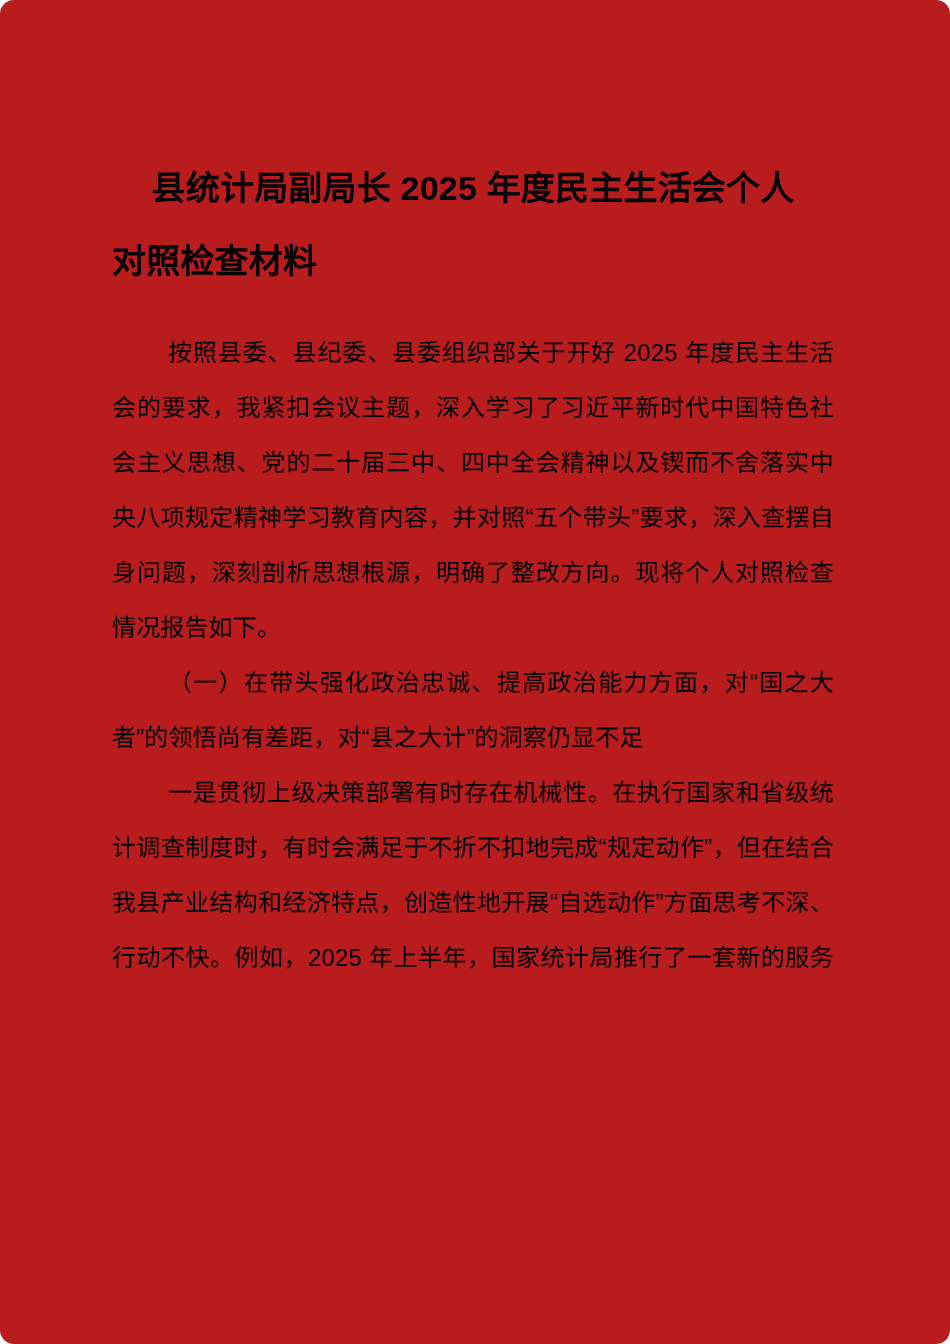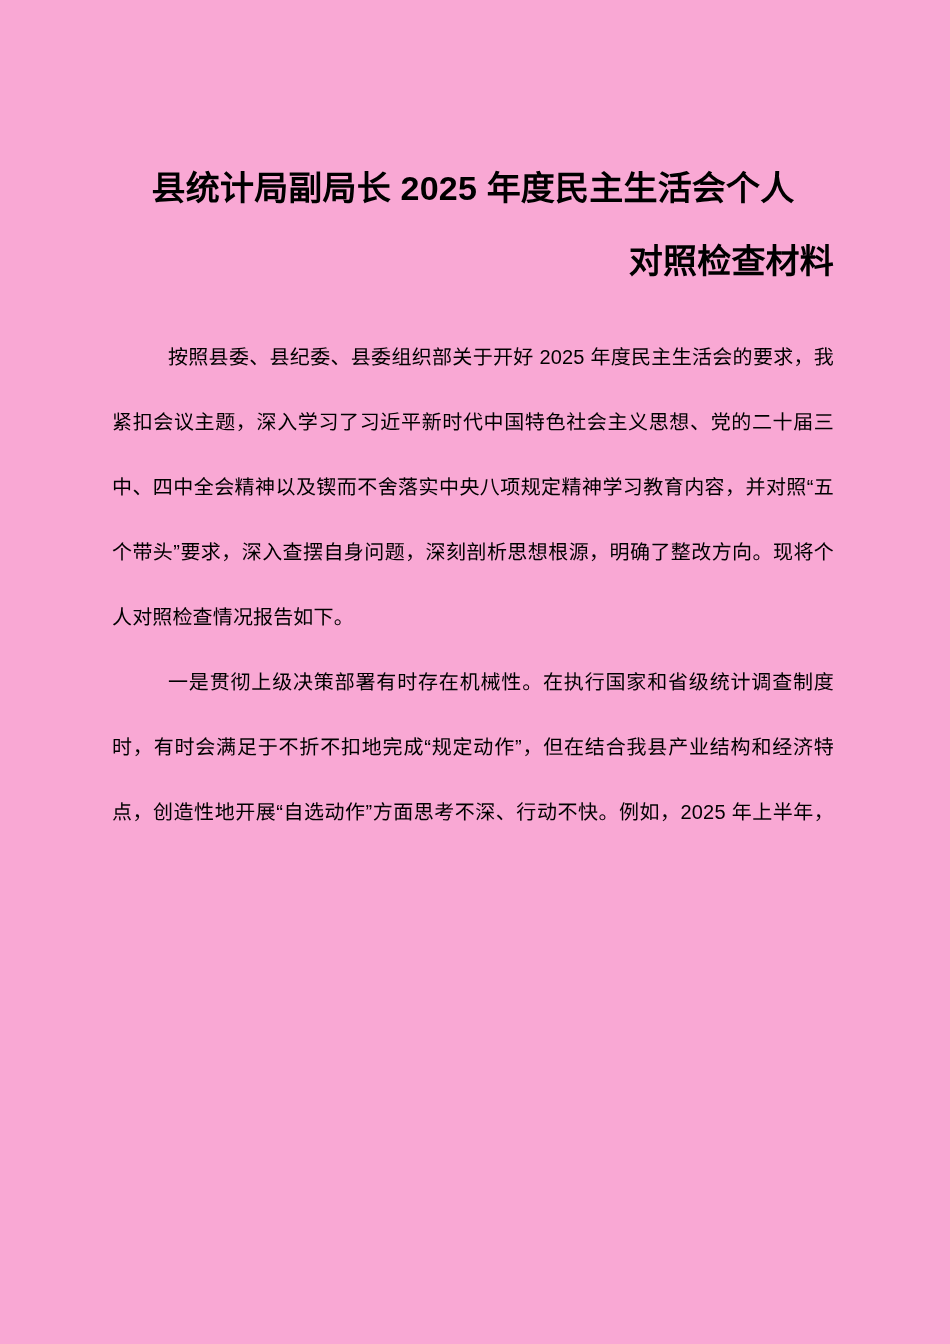--- a/index.html
+++ b/index.html
@@ -39,29 +39,29 @@
     line-height: 73px;
     font-weight: 700;
     text-align: center;
     letter-spacing: 0.2px;
     white-space: nowrap;
   }
   .title-block {
     padding-top: 152px;
   }
   .title-line-2 {
-    text-align: right;
+    text-align: left;
   }
 
   
   .para {
     margin: 0;
     padding: 0;
-    font-size: 20px;
-    line-height: 65px;
+    font-size: 24px;
+    line-height: 55px;
     text-align: justify;
     text-justify: inter-ideograph;
     text-indent: 56px;
     letter-spacing: 0.15px;
     word-break: break-all;
   }
 
   .para-first {
     margin-top: 27px;
   }
@@ -73,28 +73,29 @@
 
   
   .para-clipped {
     max-height: 210px;
     overflow: hidden;
   }
 </style>
 </head>
 <body style="background: rgb(255, 255, 255);">
 
-<div id="page" style="background: #f9a8d4; color: rgb(0, 0, 0);">
+<div id="page" style="background: #b91c1c; color: rgb(0, 0, 0); border-radius: 14px;">
   <div id="content">
 
     <div class="title-block">
       <h1 class="doc-title">县统计局副局长 2025 年度民主生活会个人</h1>
       <h1 class="doc-title title-line-2">对照检查材料</h1>
     </div>
 
     <p class="para para-first">按照县委、县纪委、县委组织部关于开好 2025 年度民主生活会的要求，我紧扣会议主题，深入学习了习近平新时代中国特色社会主义思想、党的二十届三中、四中全会精神以及锲而不舍落实中央八项规定精神学习教育内容，并对照“五个带头”要求，深入查摆自身问题，深刻剖析思想根源，明确了整改方向。现将个人对照检查情况报告如下。</p>
 
 
+    <p class="para">（一）在带头强化政治忠诚、提高政治能力方面，对“国之大者”的领悟尚有差距，对“县之大计”的洞察仍显不足</p>
 
     <p class="para para-clipped">一是贯彻上级决策部署有时存在机械性。在执行国家和省级统计调查制度时，有时会满足于不折不扣地完成“规定动作”，但在结合我县产业结构和经济特点，创造性地开展“自选动作”方面思考不深、行动不快。例如，2025 年上半年，国家统计局推行了一套新的服务业统计调查方法制度，我在组织落实过程中，主要精力放在了确保企业能够按时、准确填报新报表上，对于新旧制度衔接可能对我县旅游、康养等特色服</p>
 
   </div>
 </div>
 
 </body></html>

